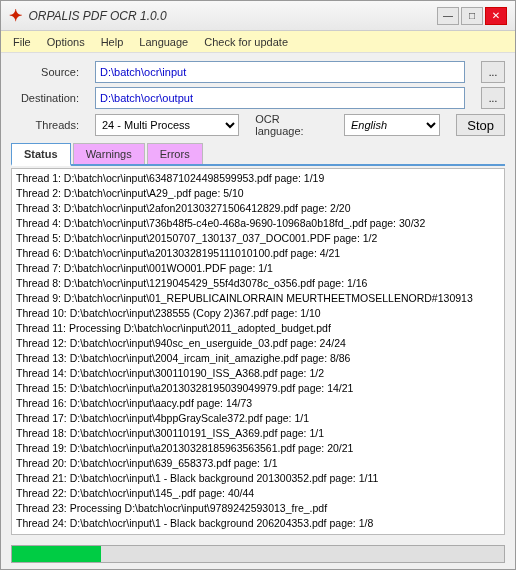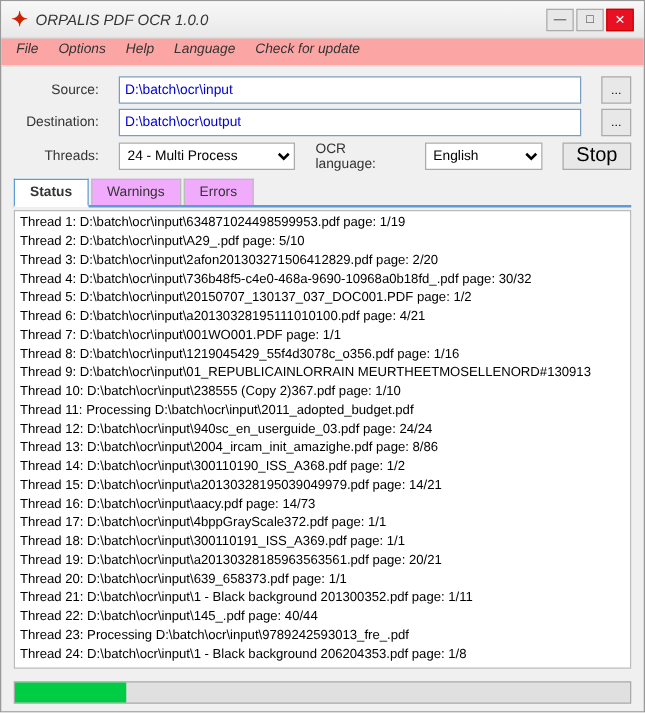--- a/index.html
+++ b/index.html
@@ -59,27 +59,27 @@
       justify-content: center;
       font-size: 10px;
       color: #333;
     }
     .title-btn.close {
       background: #e81123;
       color: white;
       border-color: #c00;
     }
     .menu-bar {
-      background: #fca5a5;
-      height: 22px;
-      display: flex;
+      background: #fef9c3;
+      height: 22px;
+      display: flex;
+      align-items: center;
       padding: 0 4px;
       border-bottom: 1px solid #ddd;
       flex-shrink: 0;
-      font-style: italic;
     }
     .menu-item {
       padding: 2px 8px;
       cursor: pointer;
       font-size: 11px;
       color: #333;
     }
     .form-area {
       padding: 8px 10px 6px 10px;
       display: flex;
@@ -131,26 +131,27 @@
       font-size: 11px;
       color: #333;
     }
     .lang-select {
       height: 22px;
       border: 1px solid #aaa;
       background: white;
       font-size: 11px;
       padding: 0 2px;
       width: 100px;
+      font-style: italic;
     }
     .stop-btn {
       height: 22px;
       border: 1px solid #aaa;
       background: #e8e8e8;
-      font-size: 16px;
+      font-size: 13px;
       padding: 0 10px;
       cursor: pointer;
     }
     .tabs-area {
       padding: 0 10px;
       flex-shrink: 0;
     }
     .tabs-row {
       display: flex;
       gap: 0;

